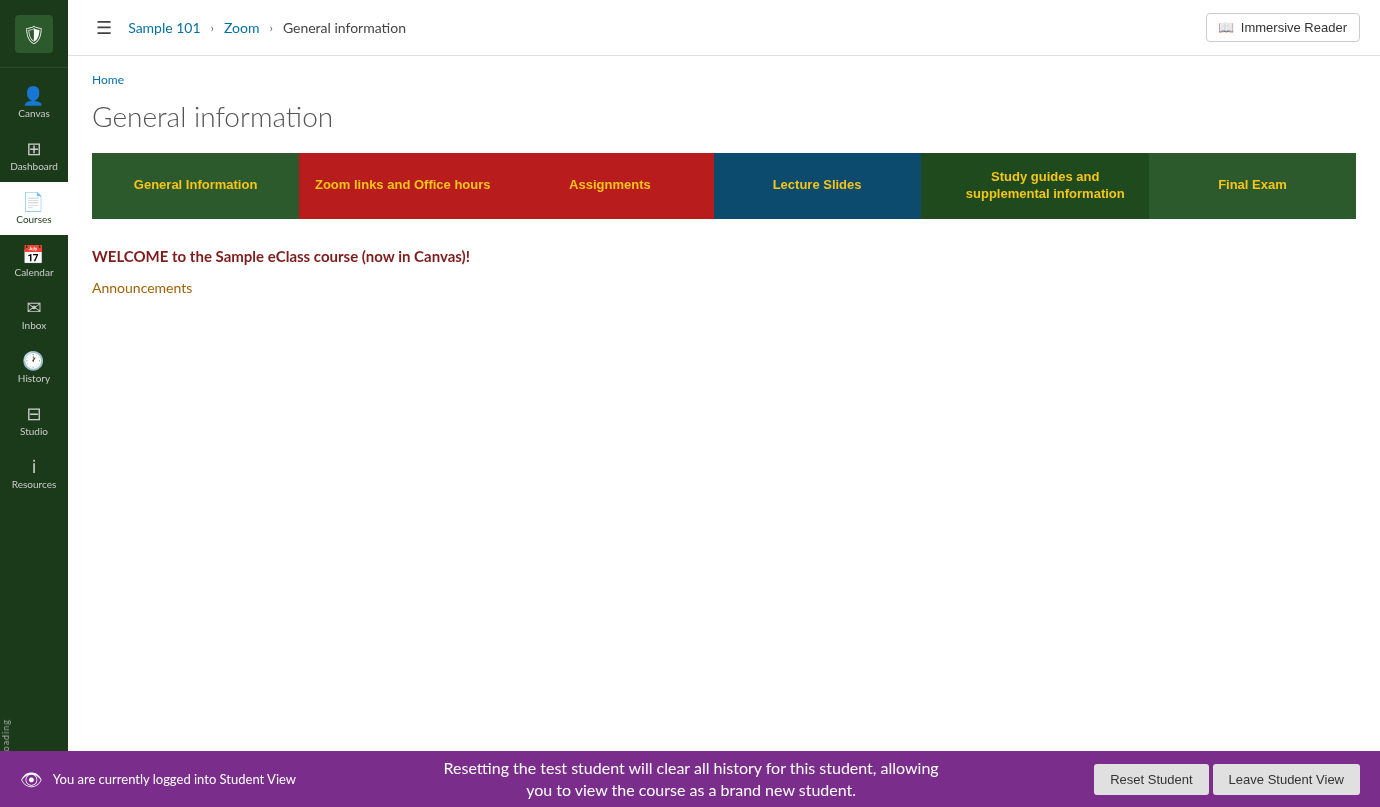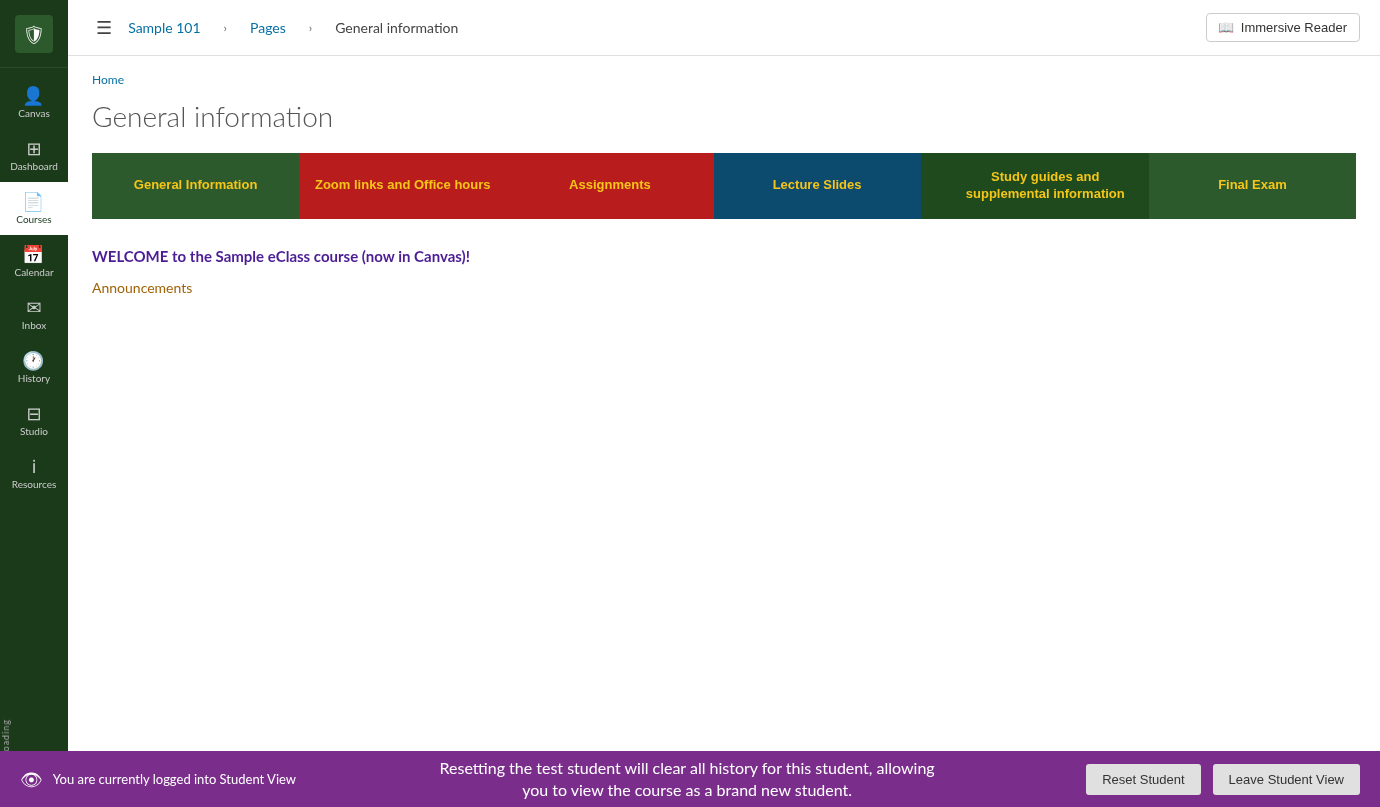--- a/index.html
+++ b/index.html
@@ -95,21 +95,21 @@
       background: none;
       border: none;
       cursor: pointer;
       font-size: 18px;
       color: #444;
       padding: 4px 8px;
     }
     .breadcrumb {
       display: flex;
       align-items: center;
-      gap: 23px;
+      gap: 10px;
       font-size: 14px;
     }
     .breadcrumb-link {
       color: #0770a3;
       text-decoration: none;
       cursor: pointer;
     }
     .breadcrumb-sep { color: #666; font-size: 12px; }
     .breadcrumb-current { color: #444; }
     .immersive-reader-btn {
@@ -166,21 +166,21 @@
     .btn-dark-green { background: #2d5a2d; color: #f5c518; }
     .btn-mid-green { background: #b91c1c; color: #f5c518; }
     .btn-lighter-green { background: #b91c1c; color: #f5c518; }
     .btn-dark2-green { background: #0c4a6e; color: #f5c518; }
     .btn-darkest-green { background: #1e4a1e; color: #f5c518; padding-left: 31px; }
 
     
     .welcome-text {
       font-size: 15px;
       font-weight: bold;
-      color: #4c1d95;
+      color: #7f1d1d;
       margin-bottom: 12px;
     }
     .announcements-link {
       font-size: 14px;
       color: #a16207;
       text-decoration: none;
       text-align: center;
     }
 
     
@@ -209,21 +209,21 @@
     }
     .bottom-bar-center {
       color: #fff;
       font-size: 16px;
       max-width: 500px;
       text-align: center;
       line-height: 1.4;
     }
     .bottom-bar-right {
       display: flex;
-      gap: 12px;
+      gap: 4px;
       margin-left: 8px;
     }
     .bottom-btn {
       padding: 8px 16px;
       border: none;
       border-radius: 3px;
       font-size: 13px;
       cursor: pointer;
       background: #e0e0e0;
       color: #333;
@@ -287,21 +287,21 @@
 </div>
 
 <div class="main-wrapper">
 
   <header class="top-header">
     <div class="header-left">
       <button class="hamburger-btn">☰</button>
       <nav class="breadcrumb">
         <a class="breadcrumb-link">Sample 101</a>
         <span class="breadcrumb-sep">›</span>
-        <a class="breadcrumb-link">Pages</a>
+        <a class="breadcrumb-link">Zoom</a>
         <span class="breadcrumb-sep">›</span>
         <span class="breadcrumb-current">General information</span>
       </nav>
     </div>
     <button class="immersive-reader-btn">
       <span>📖</span>
       <span>Immersive Reader</span>
     </button>
   </header>
 

